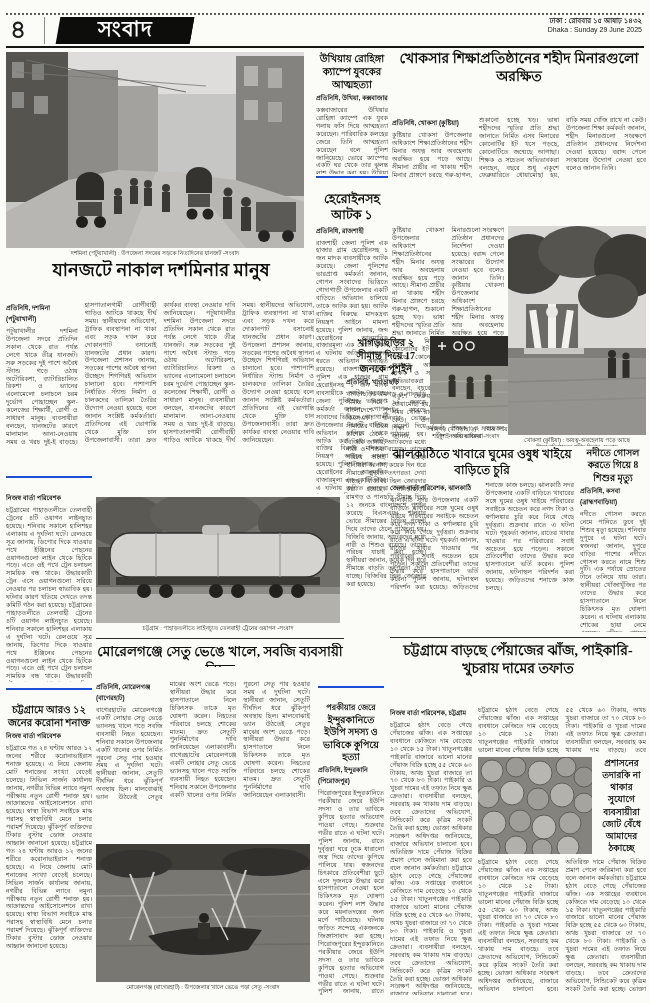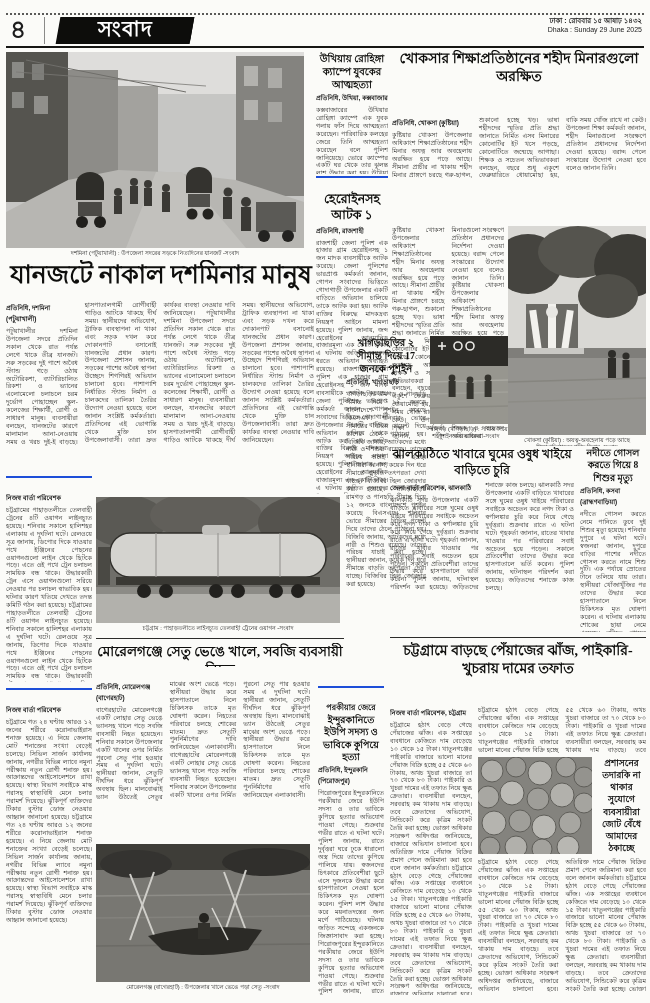--- a/index.html
+++ b/index.html
@@ -18,21 +18,21 @@
   .vbar { width:1px; background:#8a8a88; }
   .masthead { background:#0d0d0b; transform:skewX(-10deg); display:flex; align-items:center; justify-content:center; }
   .masthead span { transform:skewX(10deg); color:#fff; font-weight:700; font-size:21px; font-family:"Liberation Serif","DejaVu Serif",serif; letter-spacing:1px; }
   .masthead::after { content:""; position:absolute; right:-7px; top:0; border-top:27px solid #0d0d0b; border-right:8px solid transparent; }
   .dateline { text-align:right; font-size:7px; line-height:1.35; color:#222; }
   .dateline .bn { font-weight:700; }
   .header-rule { background:#161614; }
 
   
   .h-serif { font-family:"Liberation Serif","DejaVu Serif",serif; font-weight:700; color:#0e0e0c; text-align:center; }
-  .hl-xl { font-size:25px; line-height:1.2; }
+  .hl-xl { font-size:18px; line-height:1.2; }
   .hl-lg { font-size:14px; line-height:1.25; }
   .hl-md { font-size:12px; line-height:1.3; }
   .hl-sm { font-size:10px; line-height:1.3; }
   .hl-xs { font-size:9.5px;  line-height:1.3; }
   .kicker { font-size:8px; font-weight:700; text-align:center; color:#111; }
   .byline { font-size:6.4px; font-weight:700; margin:2px 0 2px; color:#111; }
   .bodytext { font-size:6.3px; line-height:1.26; text-align:justify; color:#262624; }
   .cols2 { column-count:2; column-gap:7px; }
   .cols3 { column-count:3; column-gap:7px; }
   .cols4 { column-count:4; column-gap:7px; }
@@ -209,20 +209,21 @@
   <div class="h-serif hl-xs">নদীতে গোসল করতে গিয়ে 8 শিশুর মৃত্যু</div>
   <div class="byline">প্রতিনিধি, কসবা (ব্রাহ্মণবাড়িয়া)</div>
   <div class="bodytext">নদীতে গোসল করতে নেমে পানিতে ডুবে দুই শিশুর মৃত্যু হয়েছে। শনিবার দুপুরে এ ঘটনা ঘটে। স্বজনরা জানান, দুপুরে বাড়ির পাশের নদীতে গোসল করতে নামে শিশু দুটি। এক পর্যায়ে স্রোতের টানে তলিয়ে যায় তারা। স্থানীয়রা খোঁজাখুঁজির পর তাদের উদ্ধার করে হাসপাতালে নিলে চিকিৎসক মৃত ঘোষণা করেন। এ ঘটনায় এলাকায় শোকের ছায়া নেমে এসেছে। নদীতে গোসল করতে নেমে পানিতে ডুবে দুই শিশুর মৃত্যু হয়েছে। শনিবার দুপুরে এ ঘটনা ঘটে। স্বজনরা জানান, দুপুরে বাড়ির পাশের নদীতে গোসল করতে নামে শিশু দুটি। এক পর্যায়ে স্রোতের টানে তলিয়ে যায় তারা। স্থানীয়রা খোঁজাখুঁজির পর তাদের উদ্ধার করে হাসপাতালে নিলে চিকিৎসক মৃত ঘোষণা করেন। এ ঘটনায় এলাকায় শোকের ছায়া নেমে এসেছে।</div>
 </div>
 
 <div class="abs sect-top" style="left:6px; top:476px; width:86px; height:206px;">
   <div class="byline">নিজস্ব বার্তা পরিবেশক</div>
   <div class="bodytext">চট্টগ্রামের পাহাড়তলীতে তেলবাহী ট্রেনের ৪টি ওয়াগন লাইনচ্যুত হয়েছে। শনিবার সকালে হালিশহর এলাকায় এ দুর্ঘটনা ঘটে। রেলওয়ে সূত্র জানায়, ডিপোর দিকে যাওয়ার পথে ইঞ্জিনের পেছনের ওয়াগনগুলো লাইন থেকে ছিটকে পড়ে। এতে ওই পথে ট্রেন চলাচল সাময়িক বন্ধ থাকে। উদ্ধারকারী ট্রেন এসে ওয়াগনগুলো সরিয়ে নেওয়ার পর চলাচল স্বাভাবিক হয়। ঘটনার কারণ খতিয়ে দেখতে তদন্ত কমিটি গঠন করা হয়েছে। চট্টগ্রামের পাহাড়তলীতে তেলবাহী ট্রেনের ৪টি ওয়াগন লাইনচ্যুত হয়েছে। শনিবার সকালে হালিশহর এলাকায় এ দুর্ঘটনা ঘটে। রেলওয়ে সূত্র জানায়, ডিপোর দিকে যাওয়ার পথে ইঞ্জিনের পেছনের ওয়াগনগুলো লাইন থেকে ছিটকে পড়ে। এতে ওই পথে ট্রেন চলাচল সাময়িক বন্ধ থাকে। উদ্ধারকারী ট্রেন এসে ওয়াগনগুলো সরিয়ে নেওয়ার পর চলাচল স্বাভাবিক হয়। ঘটনার কারণ খতিয়ে দেখতে তদন্ত কমিটি গঠন করা হয়েছে।</div>
 </div>
 <div class="abs sect-top" style="left:6px; top:688px; width:86px; height:307px;">
+  <div class="h-serif hl-sm">চট্টগ্রামে আরও ১২ জনের করোনা শনাক্ত</div>
   <div class="byline">নিজস্ব বার্তা পরিবেশক</div>
   <div class="bodytext">চট্টগ্রামে গত ২৪ ঘণ্টায় আরও ১২ জনের শরীরে করোনাভাইরাস শনাক্ত হয়েছে। এ নিয়ে জেলায় মোট শনাক্তের সংখ্যা বেড়েই চলেছে। সিভিল সার্জন কার্যালয় জানায়, নগরীর বিভিন্ন ল্যাবে নমুনা পরীক্ষায় নতুন রোগী শনাক্ত হয়। আক্রান্তদের আইসোলেশনে রাখা হয়েছে। স্বাস্থ্য বিভাগ সবাইকে মাস্ক পরাসহ স্বাস্থ্যবিধি মেনে চলার পরামর্শ দিয়েছে। ঝুঁকিপূর্ণ ব্যক্তিদের টিকার বুস্টার ডোজ নেওয়ার আহ্বান জানানো হয়েছে। চট্টগ্রামে গত ২৪ ঘণ্টায় আরও ১২ জনের শরীরে করোনাভাইরাস শনাক্ত হয়েছে। এ নিয়ে জেলায় মোট শনাক্তের সংখ্যা বেড়েই চলেছে। সিভিল সার্জন কার্যালয় জানায়, নগরীর বিভিন্ন ল্যাবে নমুনা পরীক্ষায় নতুন রোগী শনাক্ত হয়। আক্রান্তদের আইসোলেশনে রাখা হয়েছে। স্বাস্থ্য বিভাগ সবাইকে মাস্ক পরাসহ স্বাস্থ্যবিধি মেনে চলার পরামর্শ দিয়েছে। ঝুঁকিপূর্ণ ব্যক্তিদের টিকার বুস্টার ডোজ নেওয়ার আহ্বান জানানো হয়েছে।</div>
 </div>
 
 <div class="abs photo" style="left:96px; top:497px; width:244px; height:126px;">
   <svg viewBox="0 0 244 126" preserveAspectRatio="none">
     <rect width="244" height="126" fill="#6f6e69"></rect>
     <ellipse cx="30" cy="24" rx="40" ry="26" fill="#5a5954"></ellipse>
     <ellipse cx="110" cy="18" rx="56" ry="24" fill="#615f5a"></ellipse>
     <ellipse cx="210" cy="26" rx="48" ry="28" fill="#55534e"></ellipse>

